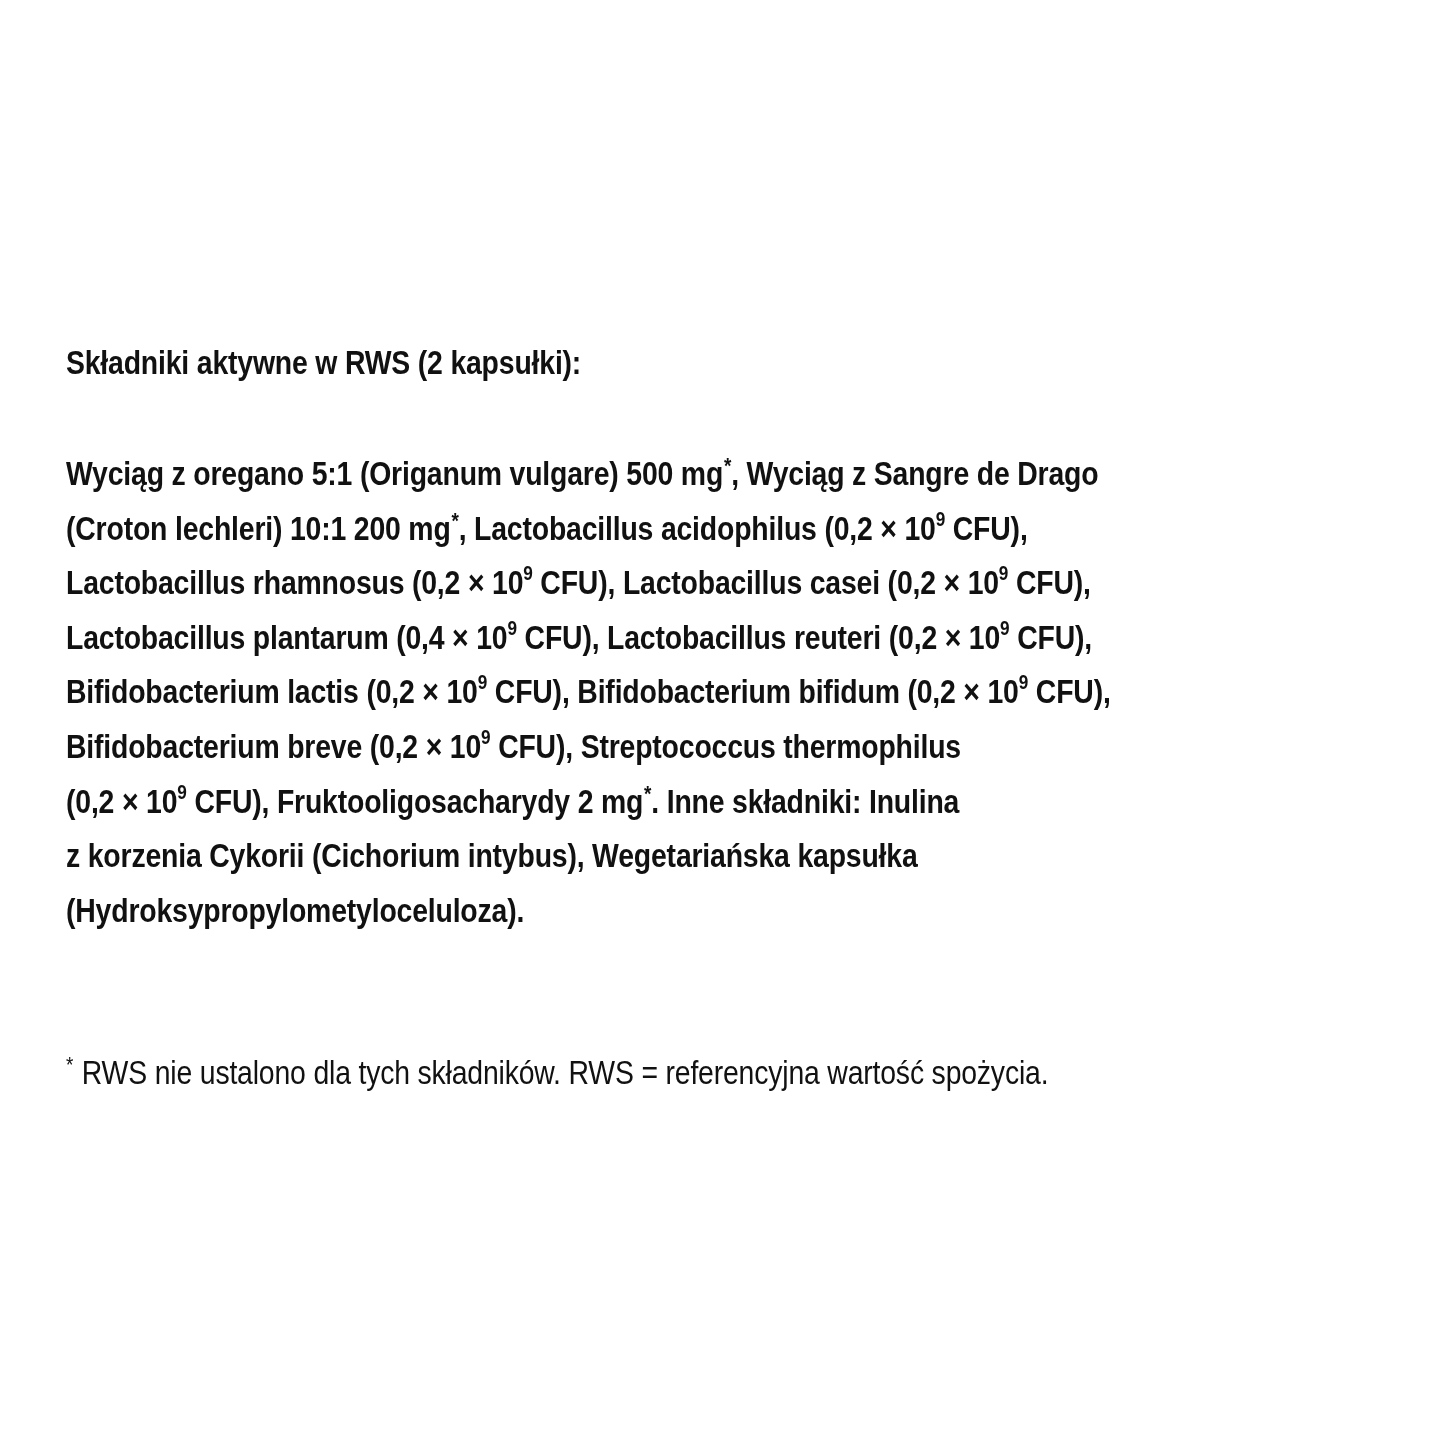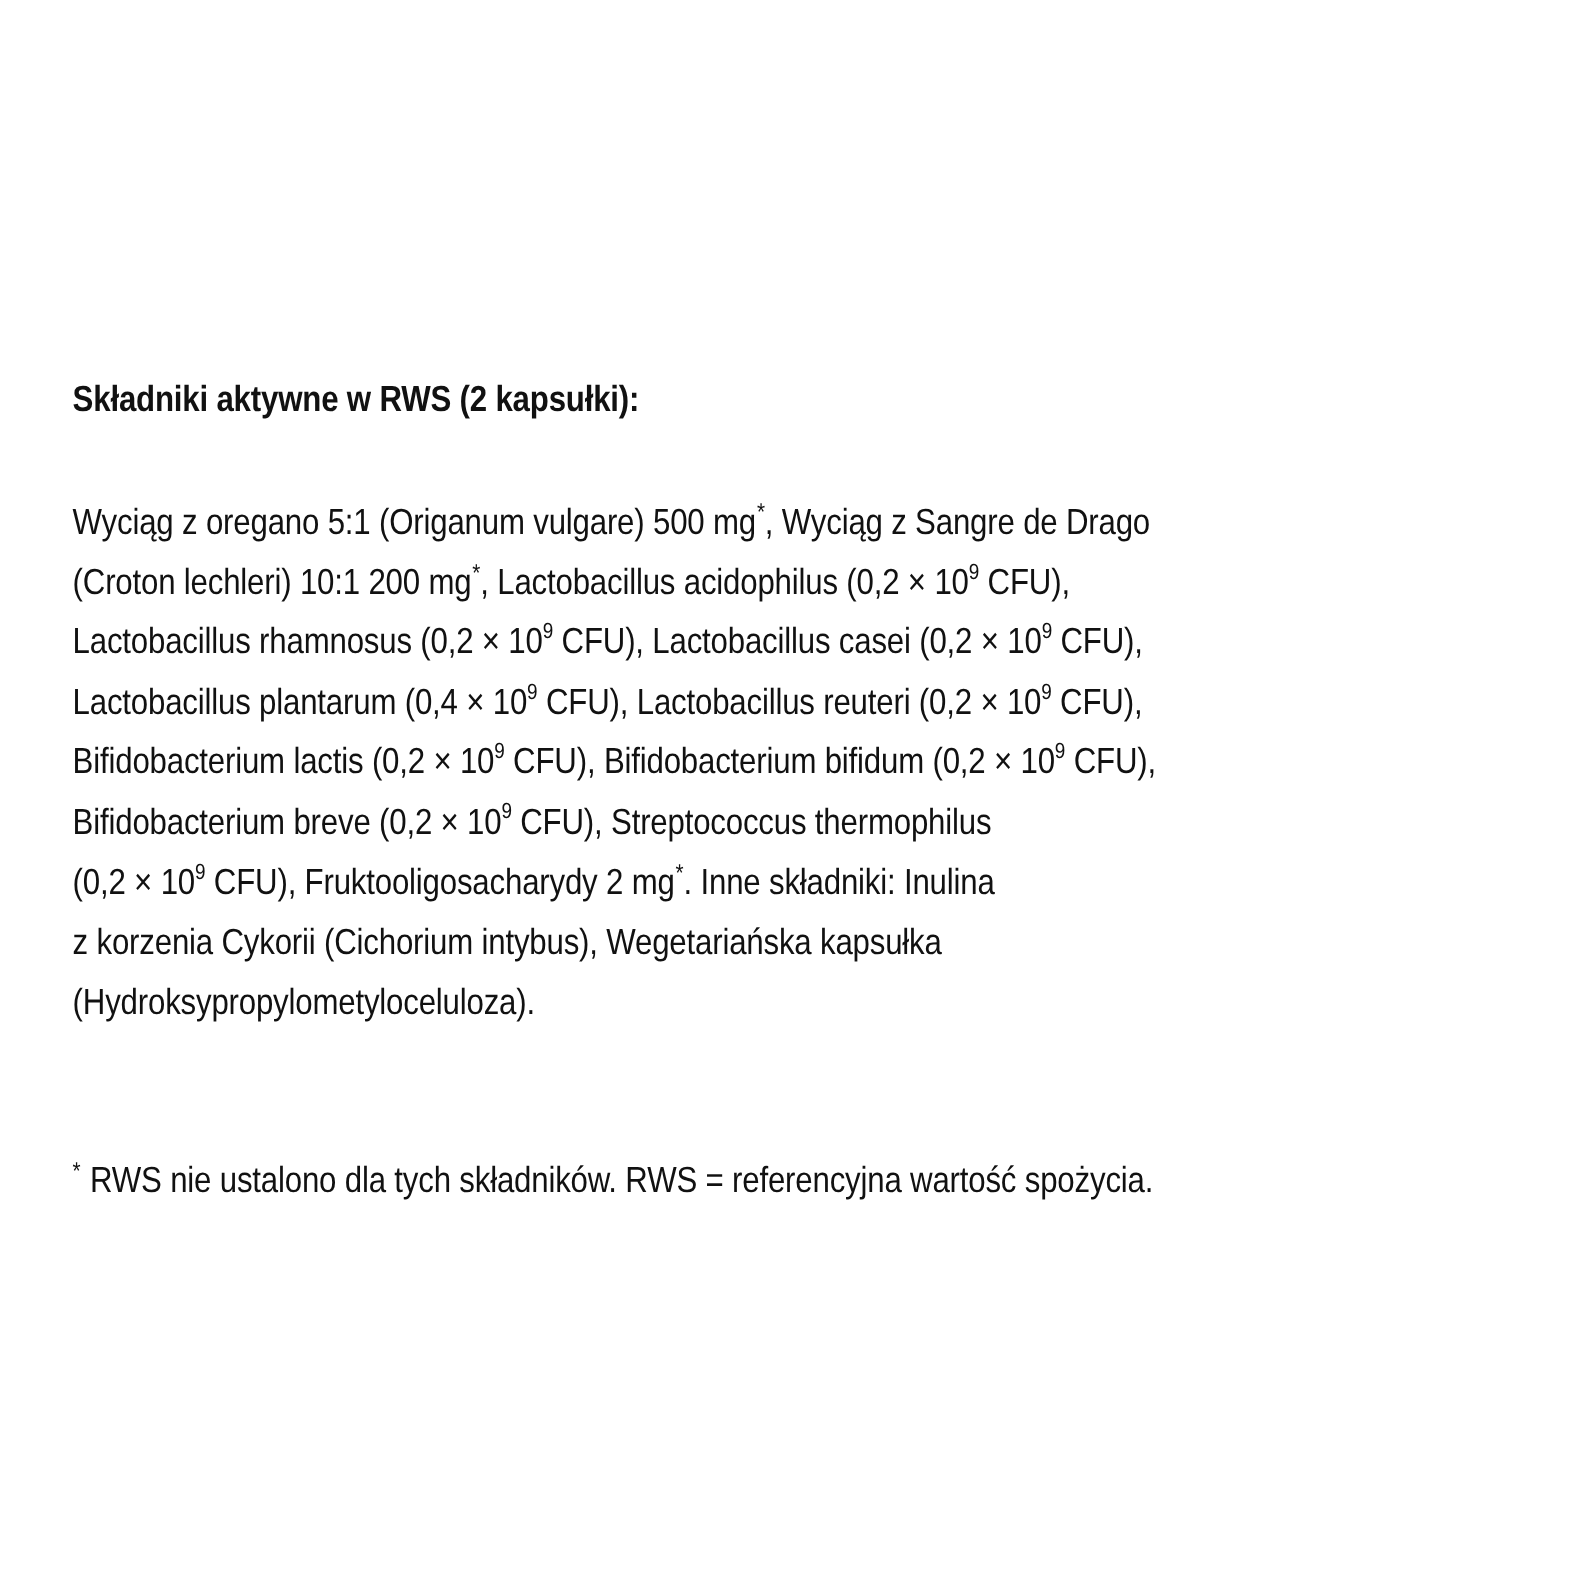--- a/index.html
+++ b/index.html
@@ -30,20 +30,21 @@
       font-weight: bold;
       line-height: 46px;
       transform: scaleX(0.86);
       transform-origin: left top;
       letter-spacing: -0.2px;
     }
     .body-block {
       position: absolute;
       top: 447px;
       left: 0;
+      font-weight: bold;
     }
     .line {
       display: block;
       white-space: nowrap;
       font-size: 33px;
       line-height: 54.6px;
       transform: scaleX(0.86);
       transform-origin: left top;
       letter-spacing: -0.2px;
     }

